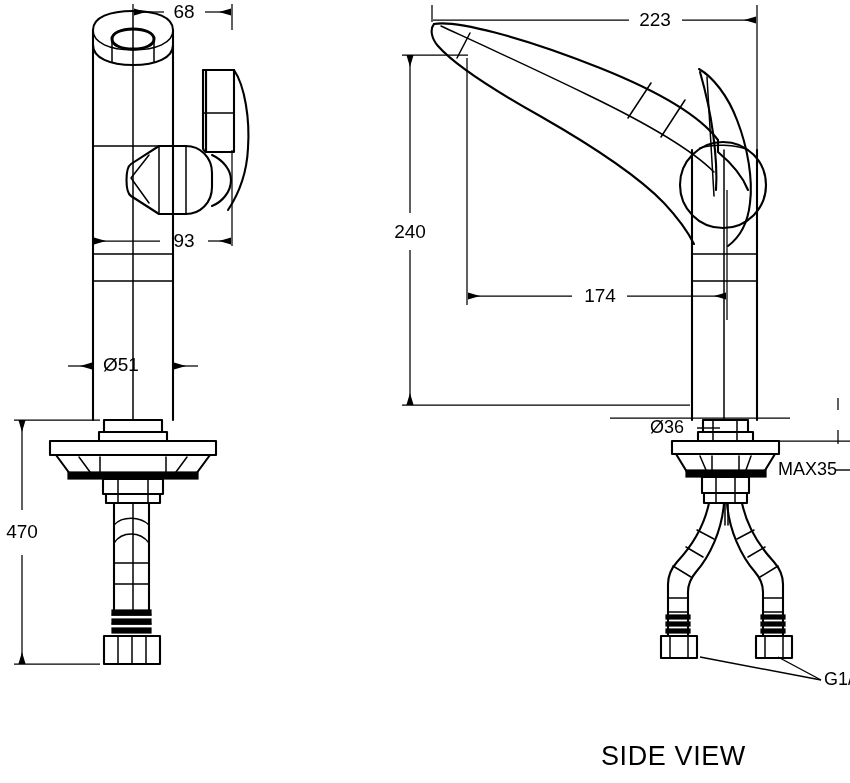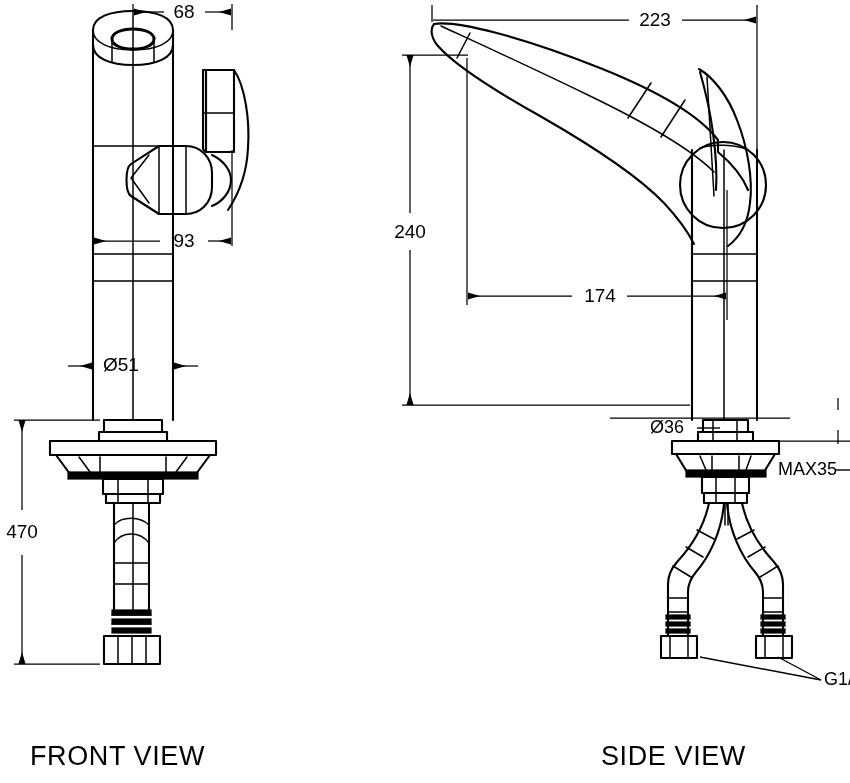--- a/index.html
+++ b/index.html
@@ -360,16 +360,15 @@
       </g>
 
       <g>
         <path class="extline" d="M838,398 L838,410"></path>
         <path class="extline" d="M838,430 L838,444"></path>
       </g>
     </g>
 
   </svg>
 
-  <div class="viewlabel" id="front-view-label">FRONT VIEW</div>
   <div class="viewlabel" id="side-view-label">SIDE VIEW</div>
 
 </div>
 
 </body></html>

